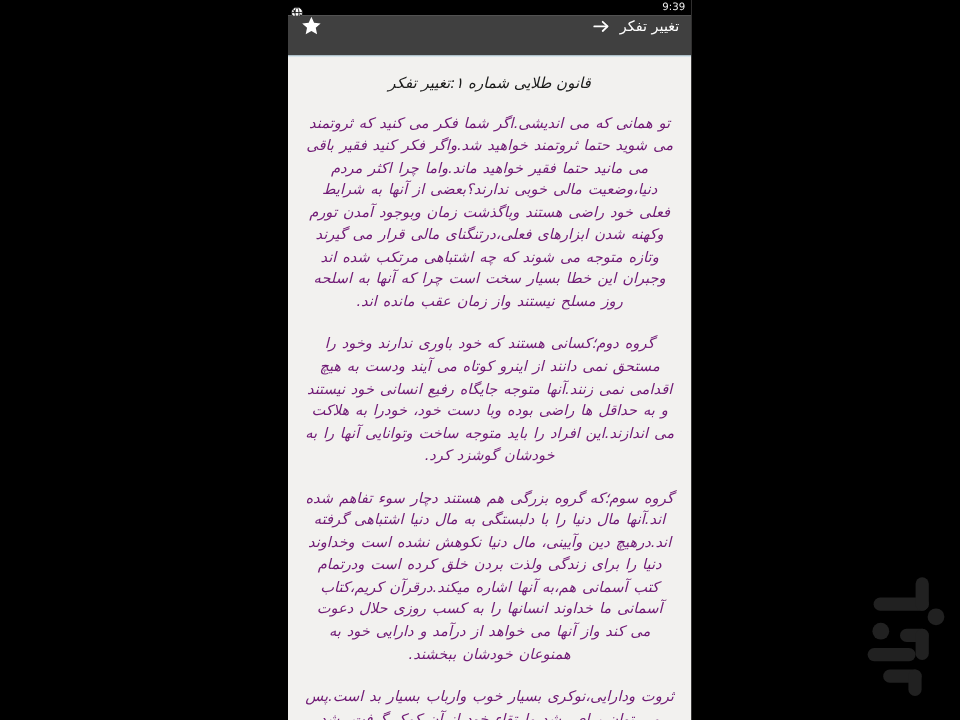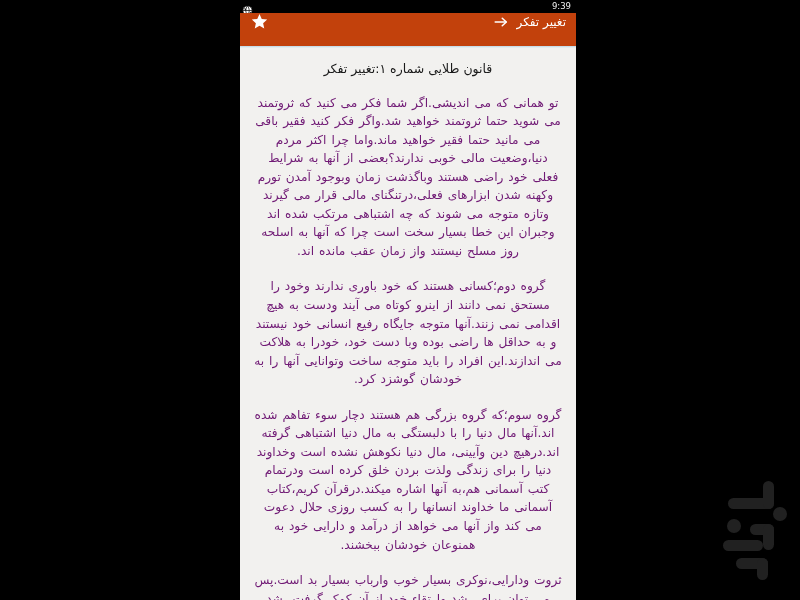--- a/index.html
+++ b/index.html
@@ -68,21 +68,21 @@
     font-family: "DejaVu Sans", sans-serif;
     letter-spacing: 0px;
     line-height: 13px;
     padding-right: 2px;
   }
 
   
   #actionbar {
     position: relative;
     height: 33px;
-    background: #c2410c;
+    background: #404040;
     display: flex;
     align-items: center;
     justify-content: space-between;
     padding: 0 10px 16px 8px;
     box-sizing: border-box;
   }
   #star-btn {
     width: 22px;
     height: 22px;
     display: flex;
@@ -121,20 +121,21 @@
 
   
   #content {
     position: relative;
     height: 552px;
     background: #f2f1ef;
     direction: rtl;
     padding: 8px 14px 0 14px;
     box-sizing: border-box;
     overflow: hidden;
+    font-style: italic;
   }
 
   #doc-title {
     text-align: center;
     color: #1a1a1a;
     font-size: 12.5px;
     font-family: "DejaVu Sans", sans-serif;
     direction: rtl;
     margin: 4px 0 16px 0;
     line-height: 1.4;

